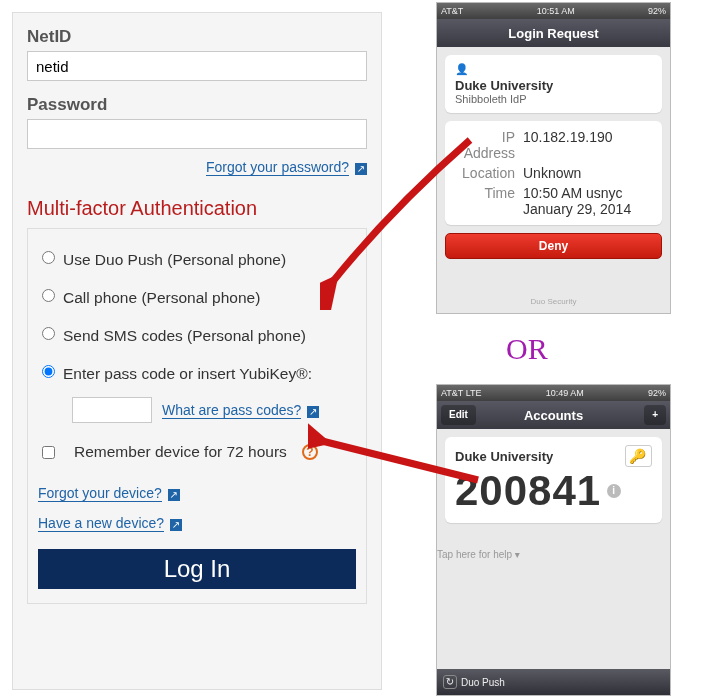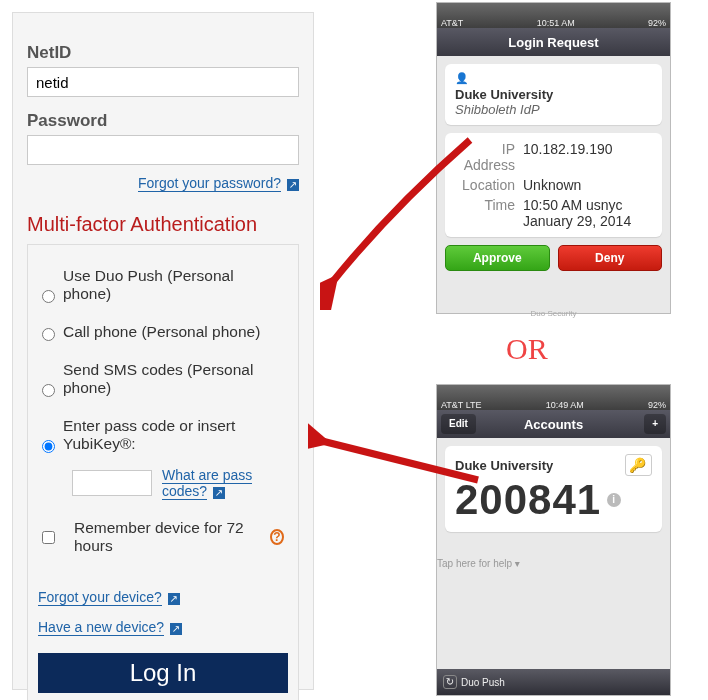--- a/index.html
+++ b/index.html
@@ -1,60 +1,60 @@
 <!DOCTYPE html>
 <html><head>
 <meta charset="utf-8">
 <style>
   * { box-sizing: border-box; margin: 0; padding: 0; }
   body { font-family: -apple-system, "Helvetica Neue", Arial, sans-serif; font-size: 14px; color: #333; background: #fff; }
   .stage { position: relative; width: 708px; height: 700px; }
 
   
-  .login-panel { position: absolute; left: 12px; top: 12px; width: 302px; height: 678px; background: #f5f5f5; border: 1px solid #ddd; padding: 24px 14px 14px; }
+  .login-panel { position: absolute; left: 12px; top: 12px; width: 370px; height: 678px; background: #f5f5f5; border: 1px solid #ddd; padding: 8px 14px 14px; }
   .lbl { display: block; font-weight: 600; color: #555; font-size: 17px; margin-top: 6px; margin-bottom: 4px; }
   .text-input { width: 100%; height: 30px; border: 1px solid #c9c9c9; background: #fff; padding: 4px 8px; font-size: 15px; font-family: inherit; }
   .pw-wrap { position: relative; }
   .link { color: #2064a8; text-decoration: none; border-bottom: 1px solid #2064a8; font-size: 14px; }
   .link-row { margin-top: 10px; text-align: right; }
   .ext-icon { display: inline-block; width: 12px; height: 12px; background: #2064a8; color: #fff; font-size: 10px; line-height: 12px; text-align: center; margin-left: 2px; vertical-align: baseline; }
 
   .mfa-heading { font-weight: 400; color: #b91c1c; font-size: 20px; margin-top: 22px; margin-bottom: 8px; }
   .mfa-box { border: 1px solid #ddd; background: #f5f5f5; padding: 12px 10px 14px; }
-  .radio-row { display: flex; align-items: flex-end; padding: 10px 4px; font-size: 15.5px; }
+  .radio-row { display: flex; align-items: flex-start; padding: 10px 4px; font-size: 15.5px; }
   .radio-row input[type=radio] { margin-right: 8px; }
   .passcode-sub { margin: 4px 0 10px 34px; display: flex; align-items: center; gap: 10px; }
   .passcode-input { width: 80px; height: 26px; border: 1px solid #c9c9c9; background: #fff; padding: 2px 4px; }
   .chk-row { display: flex; align-items: center; padding: 10px 4px; font-size: 15.5px; gap: 9px; }
   .chk-row input[type=checkbox] { margin-right: 10px; }
   .help-icon { display: inline-block; width: 16px; height: 16px; border-radius: 50%; border: 2px solid #e06a1a; color: #e06a1a; font-size: 12px; line-height: 13px; text-align: center; font-weight: 700; margin-left: 6px; }
-  .linkrow2 { margin-top: 24px; }
+  .linkrow2 { margin-top: 14px; }
   .login-btn { display: block; width: 100%; height: 40px; margin-top: 18px; background: #0c2a5a; color: #fff; border: none; font-size: 24px; font-weight: 500; cursor: pointer; }
 
   
   .phone { position: absolute; width: 235px; background: #e9e9e9; border: 1px solid #bbb; font-size: 12px; }
-  .status-bar { height: 25px; background: linear-gradient(#6a6a6a,#3f3f3f); color: #eee; font-size: 9px; display: flex; align-items: flex-end; justify-content: space-between; padding: 0 4px; }
+  .status-bar { height: 16px; background: linear-gradient(#6a6a6a,#3f3f3f); color: #eee; font-size: 9px; display: flex; align-items: center; justify-content: space-between; padding: 0 4px; }
   .nav-bar { height: 28px; background: linear-gradient(#585863,#393942); color: #fff; display: flex; align-items: center; justify-content: center; position: relative; font-size: 13px; font-weight: 600; }
   .nav-btn { position: absolute; top: 4px; height: 20px; padding: 0 8px; line-height: 20px; border-radius: 4px; background: rgba(0,0,0,0.3); color: #fff; font-size: 10px; }
   .card { margin: 8px; background: #fff; border-radius: 6px; padding: 8px 10px; box-shadow: 0 1px 1px rgba(0,0,0,0.1); }
   .card.sm-pad { padding: 6px 8px; }
   .org { font-weight: 700; font-size: 13px; }
-  .sub { color: #666; font-size: 13px; font-style: italic; }
+  .sub { color: #666; font-size: 11px; }
   .kv { display: flex; font-size: 14px; padding: 2px 0; }
   .kv .k { width: 62px; text-align: right; color: #888; margin-right: 8px; }
   .btn-row { display: flex; gap: 8px; margin: 4px 8px 8px; }
   .pill { flex: 1; height: 26px; border-radius: 5px; color: #fff; font-weight: 700; font-size: 12px; display: flex; align-items: center; justify-content: center; }
   .approve { background: linear-gradient(#5fcb3a,#34a516); border: 1px solid #2a8a11; }
   .deny { background: linear-gradient(#ee3b2e,#c51b0e); border: 1px solid #a01207; }
   .footer { text-align: center; font-size: 8px; color: #aaa; padding: 30px 0 6px; }
 
   .phone1 { left: 436px; top: 2px; height: 312px; }
   .phone2 { left: 436px; top: 384px; height: 312px; }
 
-  .or-label { position: absolute; left: 506px; top: 332px; font-size: 30px; font-family: Georgia, "Times New Roman", serif; color: #ef4444; }
+  .or-label { position: absolute; left: 506px; top: 332px; font-size: 30px; font-family: Georgia, "Times New Roman", serif; color: #a21caf; }
 
   .code-big { font-size: 42px; font-weight: 800; letter-spacing: 1px; display: flex; align-items: center; }
   .info-dot { display:inline-block; width:14px; height:14px; border-radius:50%; background:#bbb; color:#fff; font-size:10px; line-height:14px; text-align:center; margin-left:6px; font-weight:700; }
   .key-icon { font-size: 14px; color: #555; padding: 2px 4px; border: 1px solid #ccc; border-radius: 3px; }
   .tap-help { color: #999; font-size: 10px; padding: 18px 0 40px; }
   .tool-bar { height: 26px; background: linear-gradient(#5a5a63,#2f2f37); color: #eee; display: flex; align-items: center; padding: 0 6px; font-size: 10px; gap: 4px; }
   .refresh { display:inline-block; width:14px; height:14px; border:1px solid #888; border-radius:3px; text-align:center; line-height:12px; font-size:10px; }
 
   
   .arrow-svg { position: absolute; pointer-events: none; }
@@ -148,21 +148,20 @@
       <div class="kv">
           <span class="k">Location</span>
           <span>Unknown</span>
         </div>
       <div class="kv">
           <span class="k">Time</span>
           <span><span>10:50 AM usnyc</span><br><span>January 29, 2014</span></span>
         </div>
     </div>
     <div class="btn-row">
-      <div class="pill approve">Approve</div>
       <div class="pill deny">Deny</div>
     </div>
     <div class="footer">
       <div>Duo Security</div>
     </div>
   </div>
 
   <div class="phone phone2">
     <div class="status-bar">
       <span>AT&amp;T  LTE</span>

